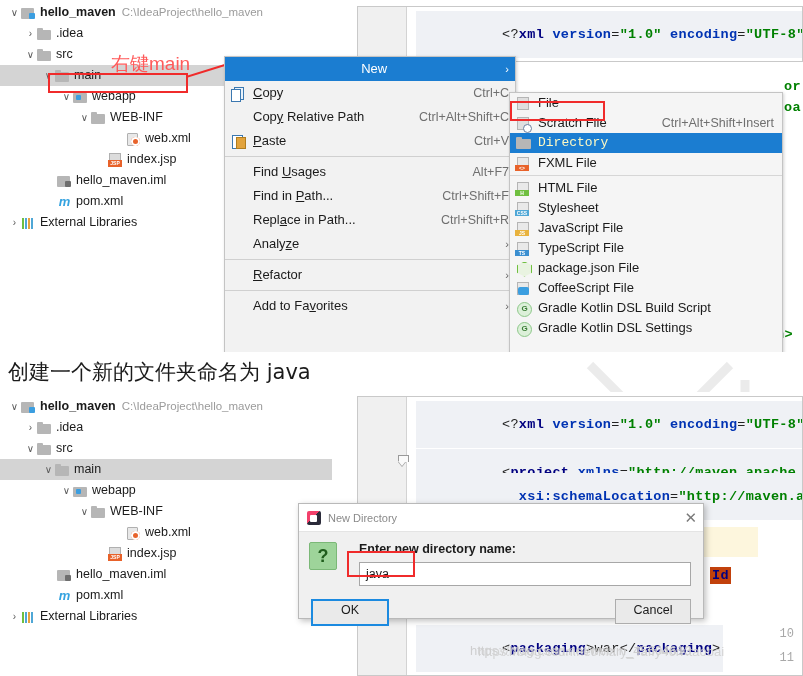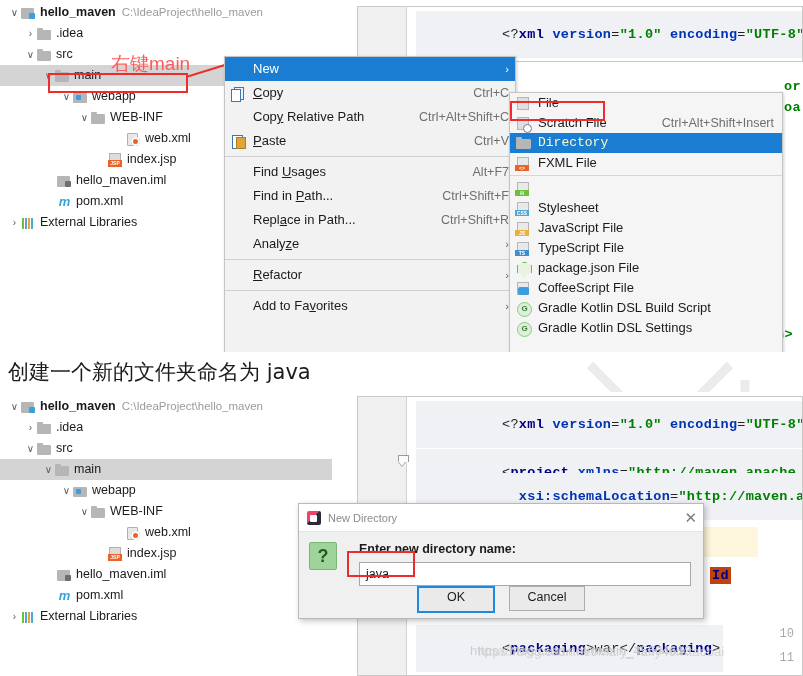--- a/index.html
+++ b/index.html
@@ -59,21 +59,21 @@
 
   
   .red-box{position:absolute;border:2px solid #f02b2b;box-sizing:border-box;pointer-events:none;}
   .red-text{position:absolute;color:#ff5a5a;font-size:19px;font-weight:500;white-space:nowrap;}
   .red-arrow{position:absolute;}
 
   
   .menu{position:absolute;background:#f2f2f2;border:1px solid #c4c4c4;box-shadow:1px 1px 3px rgba(0,0,0,.18);}
   .mrow{position:relative;height:24px;line-height:24px;display:flex;align-items:center;
         font-size:13px;color:#1b1b1b;padding:0 6px 0 4px;white-space:nowrap;}
-  .mrow.hl{background:#1b7dd1;color:#ffffff;}
+  .mrow.hl{background:#1b7dd1;color:#ffffff;text-align:center;}
   .micon{width:20px;flex:0 0 20px;height:16px;position:relative;margin-right:4px;}
   .mlabel{flex:1 1 auto;}
   .mlabel u{text-decoration:underline;}
   .mkey{color:#6f6f6f;font-size:12.5px;padding-left:16px;}
   .marrow{font-size:11px;color:#666;padding-left:10px;}
   .mrow.hl .marrow{color:#fff;}
   .msep{height:1px;background:#d0d0d0;margin:3px 0;}
 
   
   .g-cut,.g-copy,.g-paste{position:absolute;left:2px;top:1px;width:14px;height:14px;}
@@ -147,21 +147,21 @@
      background:#fff;border-radius:1px;}
   .dlg-name{font-size:11px;color:#8a8a8a;flex:1 1 auto;}
   .dlg-close{font-size:15px;color:#7a7a7a;cursor:default;line-height:14px;}
   .dlg-body{position:relative;padding:10px 12px 8px 12px;}
   .q-ico{position:absolute;left:10px;top:10px;width:26px;height:26px;background:#9ed49a;
          border:1px solid #7bb877;border-radius:2px;color:#1f5d1c;font-size:18px;font-weight:bold;
          text-align:center;line-height:26px;}
   .dlg-label{margin-left:48px;font-size:12.5px;color:#1b1b1b;font-weight:bold;}
   .dlg-input{margin-left:48px;margin-top:6px;height:22px;background:#fff;border:1px solid #a7a7a7;
              display:flex;align-items:center;padding-left:6px;font-size:12.5px;color:#1b1b1b;}
-  .dlg-btns{display:flex;justify-content:center;gap:14px;padding-bottom:4px;}
+  .dlg-btns{display:flex;justify-content:space-between;gap:14px;margin-top:13px;padding-bottom:4px;}
   .btn{min-width:74px;height:23px;line-height:21px;text-align:center;font-size:12.5px;
        background:#eaeaea;border:1px solid #adadad;color:#1b1b1b;}
   .btn.default{border:2px solid #1b8ae0;background:#eaeaea;line-height:19px;}
 
   
   .wm{position:absolute;color:#c9c9c9;font-size:13px;white-space:nowrap;opacity:.85;}
   .wm2{position:absolute;color:#cfcfcf;font-size:13px;white-space:nowrap;opacity:.85;}
   .bigwm{position:absolute;pointer-events:none;opacity:.55;}
 </style>
 </head>
@@ -381,20 +381,21 @@
         <span class="slabel">FXML File</span>
       </div>
 
       <div class="ssep"></div>
 
       <div class="srow">
         <span class="sicon">
           <span class="fi"></span>
             <span class="tag" style="background:#6fbf3f;">H</span>
         </span>
+        <span class="slabel">HTML File</span>
       </div>
       <div class="srow">
         <span class="sicon">
           <span class="fi"></span>
             <span class="tag" style="background:#4fa7d6;">CSS</span>
         </span>
         <span class="slabel">Stylesheet</span>
       </div>
       <div class="srow">
         <span class="sicon">

